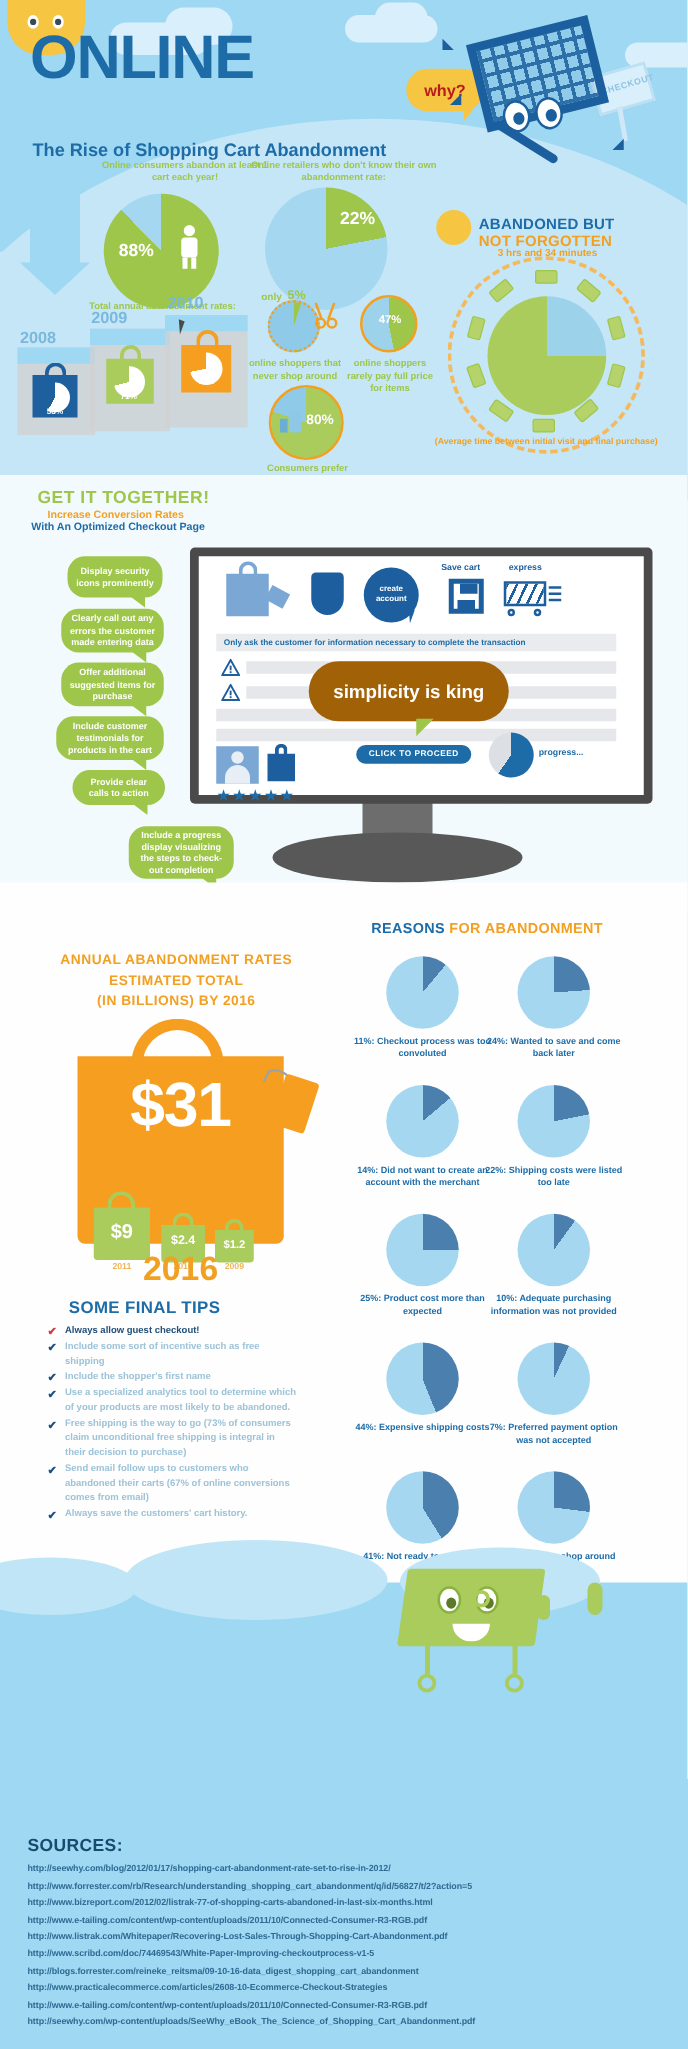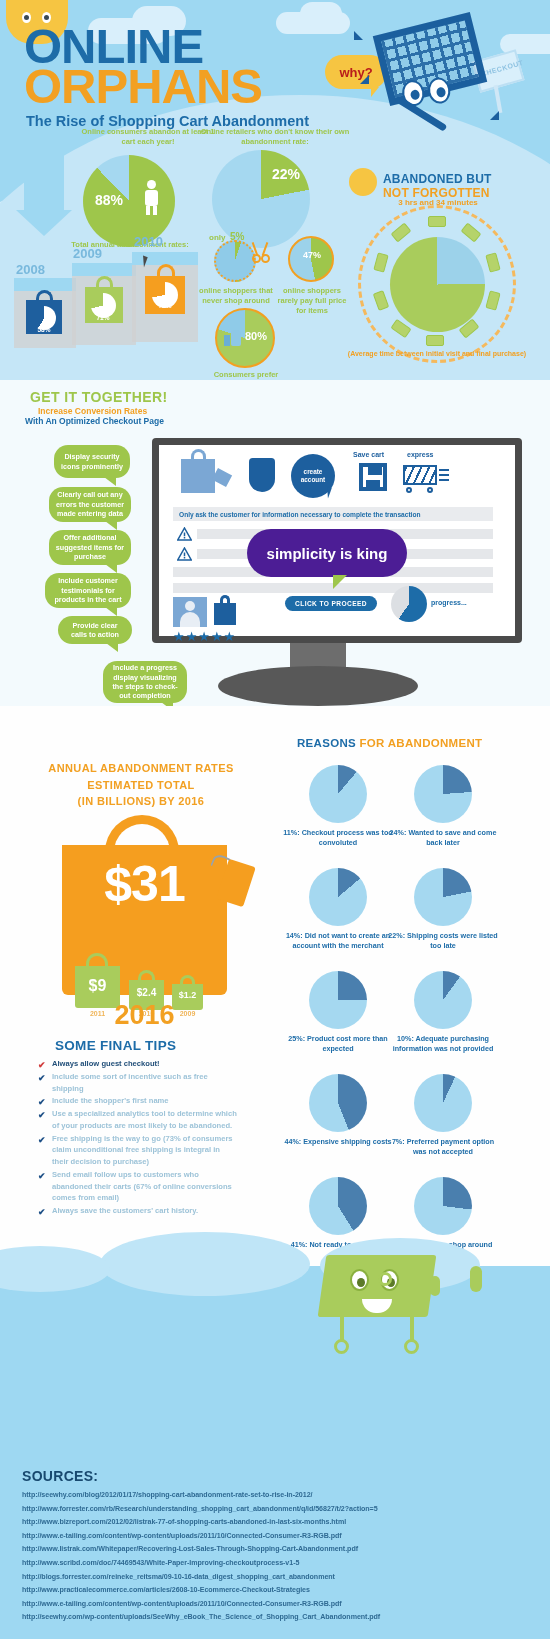--- a/index.html
+++ b/index.html
@@ -106,21 +106,21 @@
 
   .monitor{position:absolute;left:152px;top:438px;width:370px;height:205px;
     background:#4a4a4a;border-radius:4px;padding:7px;}
   .screen{position:absolute;left:7px;top:7px;right:7px;bottom:7px;background:#fff;}
   .stand{position:absolute;left:290px;top:641px;width:56px;height:38px;background:#6d6d6d;}
   .base{position:absolute;left:218px;top:666px;width:200px;height:40px;background:#585858;border-radius:50%;}
 
   .scTxtbar{position:absolute;background:#e5e7ea;height:10px;}
   .scHdr{position:absolute;left:14px;top:62px;width:320px;height:14px;background:#e9ebee;
     font-size:6.6px;color:#1d6ca8;font-weight:bold;display:flex;align-items:center;padding-left:6px;}
-  .simp{position:absolute;left:88px;top:84px;width:160px;height:48px;background:#4c1d95;
+  .simp{position:absolute;left:88px;top:84px;width:160px;height:48px;background:#a16207;
     border-radius:24px;color:#fff;font-size:15px;font-weight:bold;display:flex;
     align-items:center;justify-content:center;}
   .simp:after{content:"";position:absolute;left:86px;bottom:-12px;border-style:solid;
     border-width:14px 14px 0 0;border-color:#9ec64b transparent transparent transparent;}
   .ctaBtn{position:absolute;left:126px;top:151px;width:92px;height:15px;background:#1d6ca8;
     border-radius:8px;color:#fff;font-size:6.6px;font-weight:bold;display:flex;
     align-items:center;justify-content:center;letter-spacing:.4px;}
   .warn{position:absolute;width:15px;height:14px;}
   .warn svg{width:15px;height:14px;}
   .star{color:#1d6ca8;font-size:13px;letter-spacing:1px;}
@@ -208,21 +208,20 @@
   <div class="sunCorner">
     <div class="sunEye" style="left:16px;top:26px;">
         <i></i>
       </div>
     <div class="sunEye" style="left:36px;top:26px;">
         <i></i>
       </div>
   </div>
 
   <div class="title1">ONLINE</div>
-  <div class="title2">ORPHANS</div>
   <div class="subtitle">The Rise of Shopping Cart Abandonment</div>
 
   <div class="whyBubble">why?</div>
 
   <div class="cartTop">
     <div class="checkSign">
       <span>CHECKOUT</span>
     </div>
     <div class="checkPost"></div>
     <div class="cartBody">

